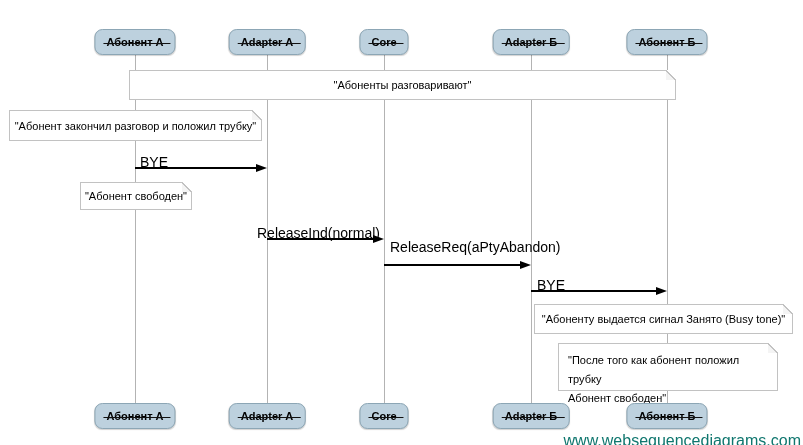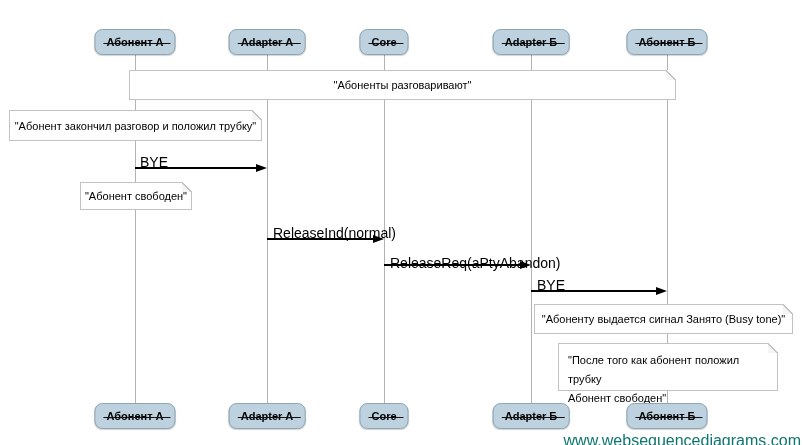--- a/index.html
+++ b/index.html
@@ -81,25 +81,25 @@
 
   <div class="msg-label" style="left:140px;top:143px;">BYE</div>
   <div class="msg-line" style="left:135px;top:156px;width:124px;"></div>
   <div class="msg-head" style="left:256px;top:153px;"></div>
 
   <div class="note" style="left:80px;top:171px;width:112px;height:28px;">
     <div class="fold"></div>
     <span>"Абонент свободен"</span>
   </div>
 
-  <div class="msg-label" style="left:273px;top:214px;text-align:center;">ReleaseInd(normal)</div>
+  <div class="msg-label" style="left:257px;top:214px;text-align:center;">ReleaseInd(normal)</div>
   <div class="msg-line" style="left:267px;top:227px;width:110px;"></div>
   <div class="msg-head" style="left:373px;top:224px;"></div>
 
-  <div class="msg-label" style="left:390px;top:244px;">ReleaseReq(aPtyAbandon)</div>
+  <div class="msg-label" style="left:390px;top:228px;">ReleaseReq(aPtyAbandon)</div>
   <div class="msg-line" style="left:384px;top:253px;width:140px;"></div>
   <div class="msg-head" style="left:520px;top:250px;"></div>
 
   <div class="msg-label" style="left:537px;top:266px;">BYE</div>
   <div class="msg-line" style="left:531px;top:279px;width:128px;"></div>
   <div class="msg-head" style="left:656px;top:276px;"></div>
 
   <div class="note" style="left:534px;top:293px;width:259px;height:30px;">
     <div class="fold"></div>
     <span>"Абоненту выдается сигнал Занято (Busy tone)"</span>

